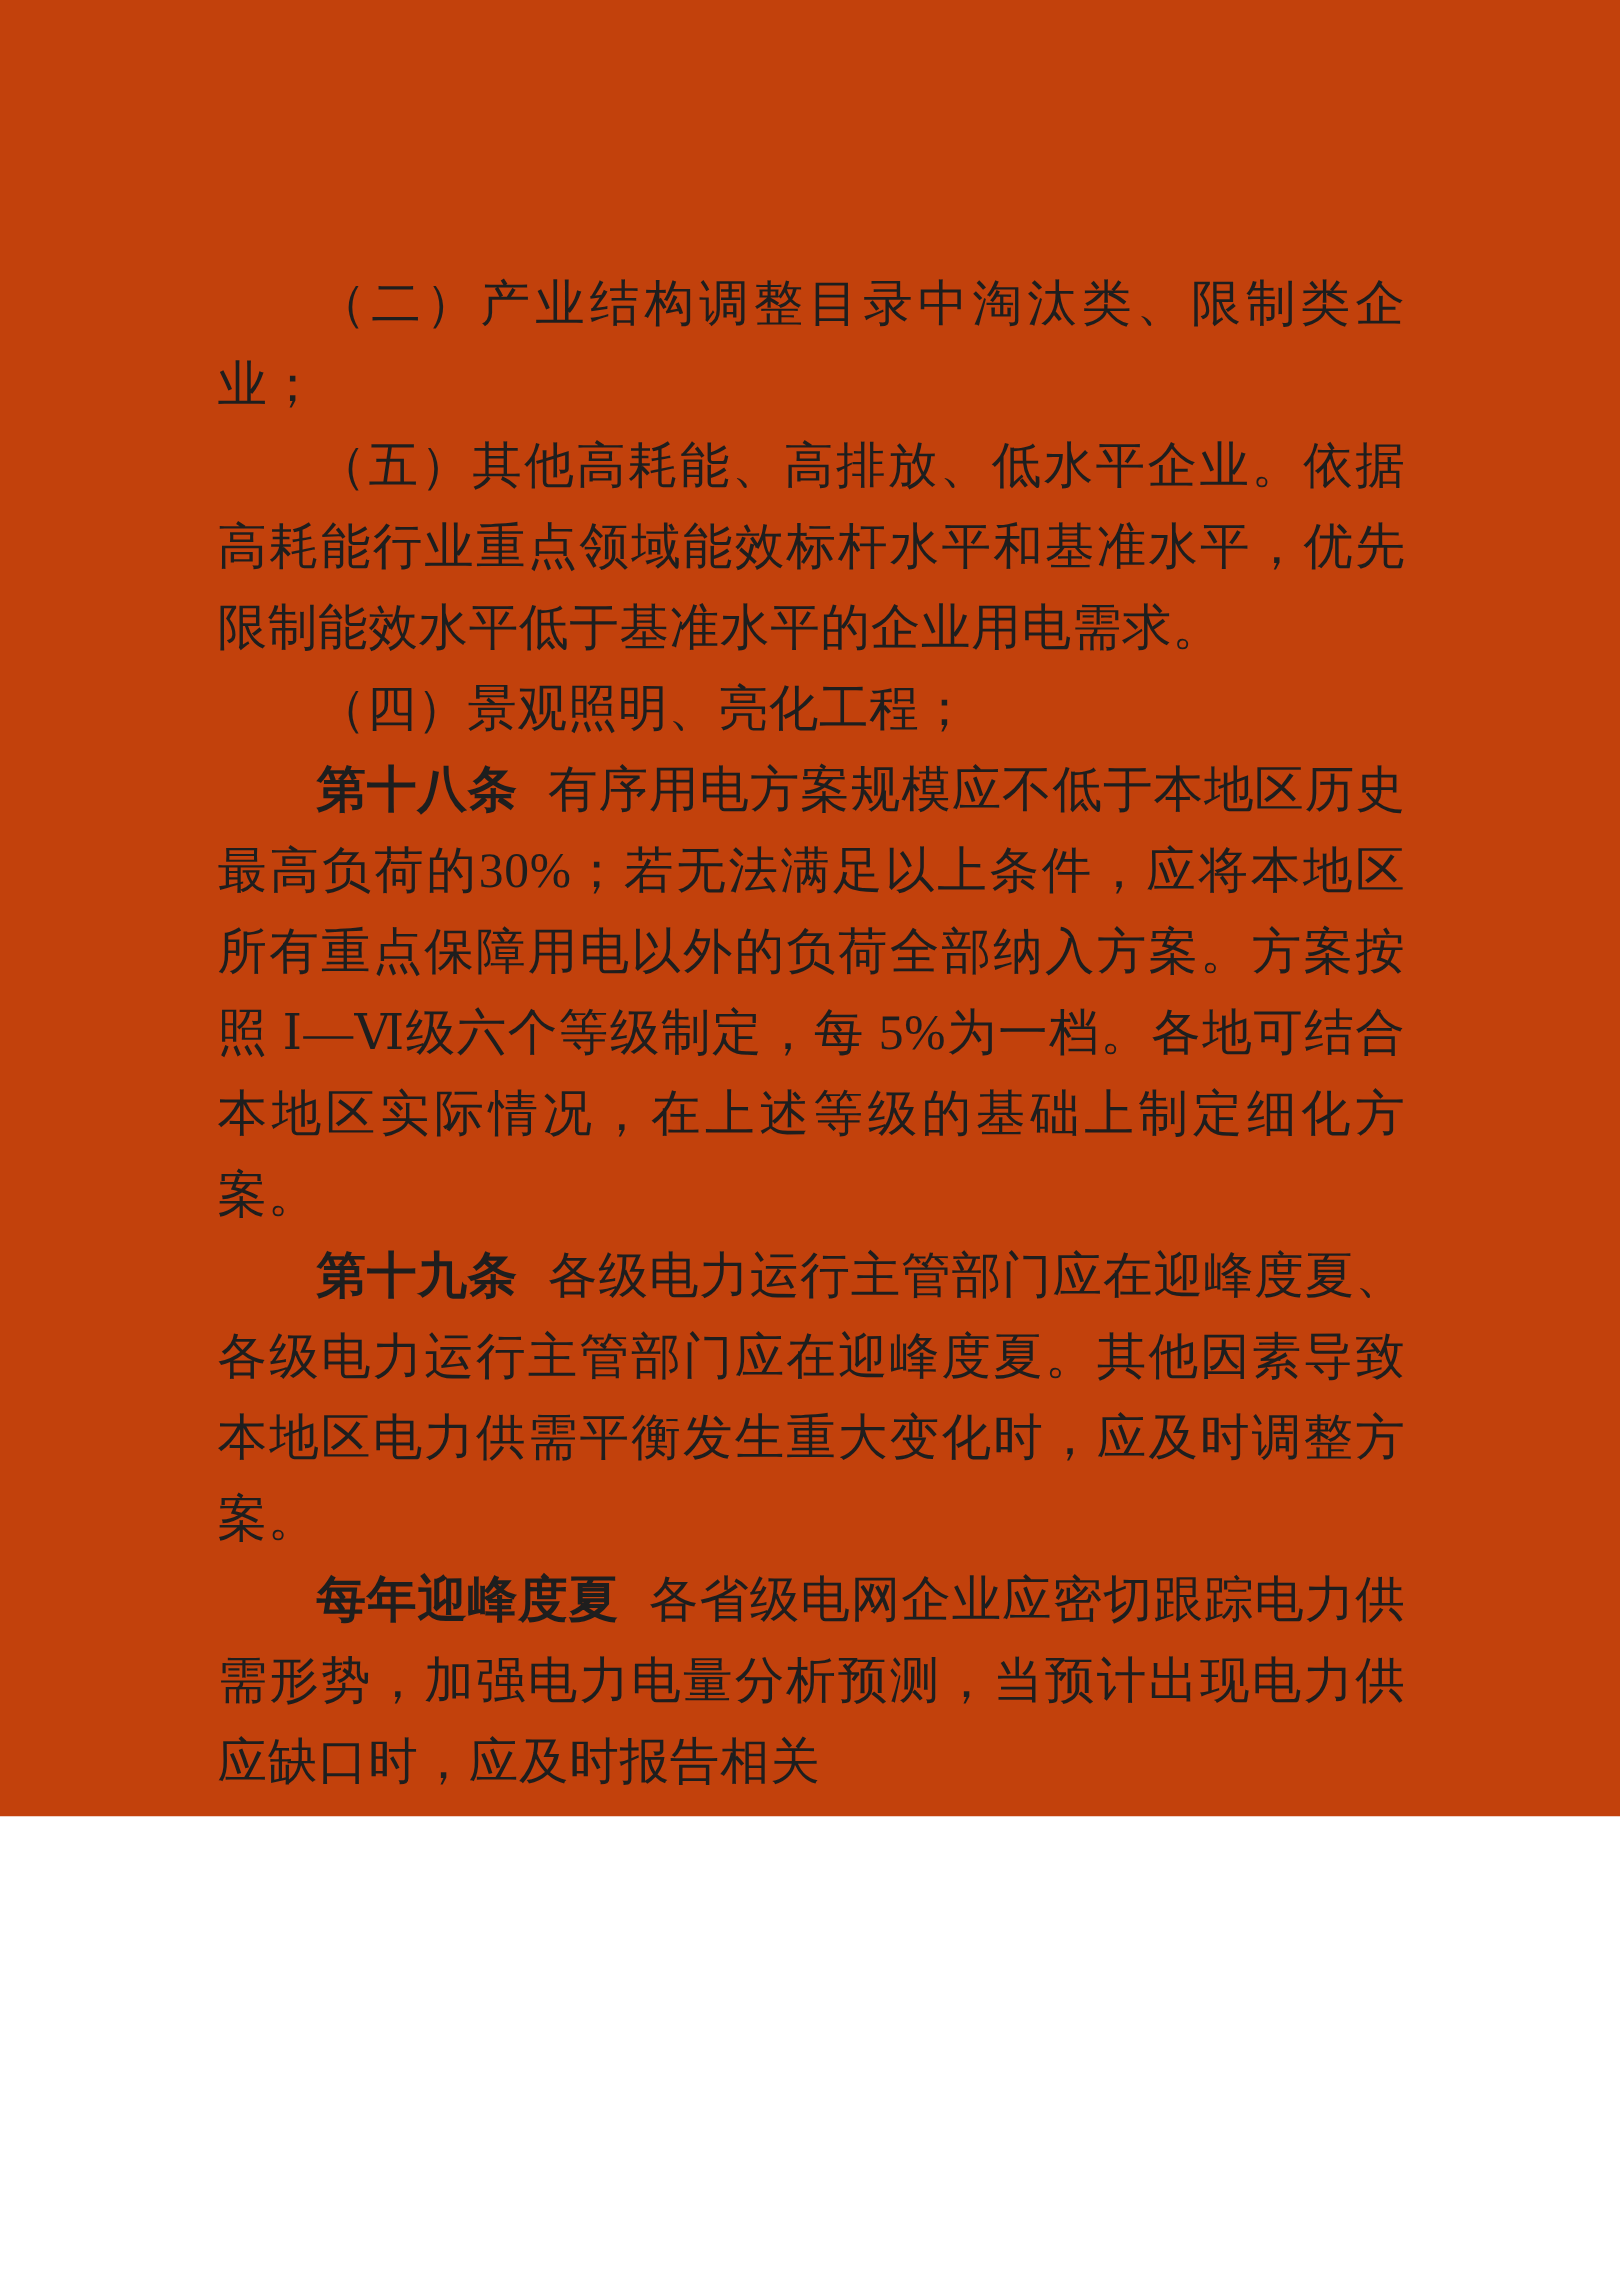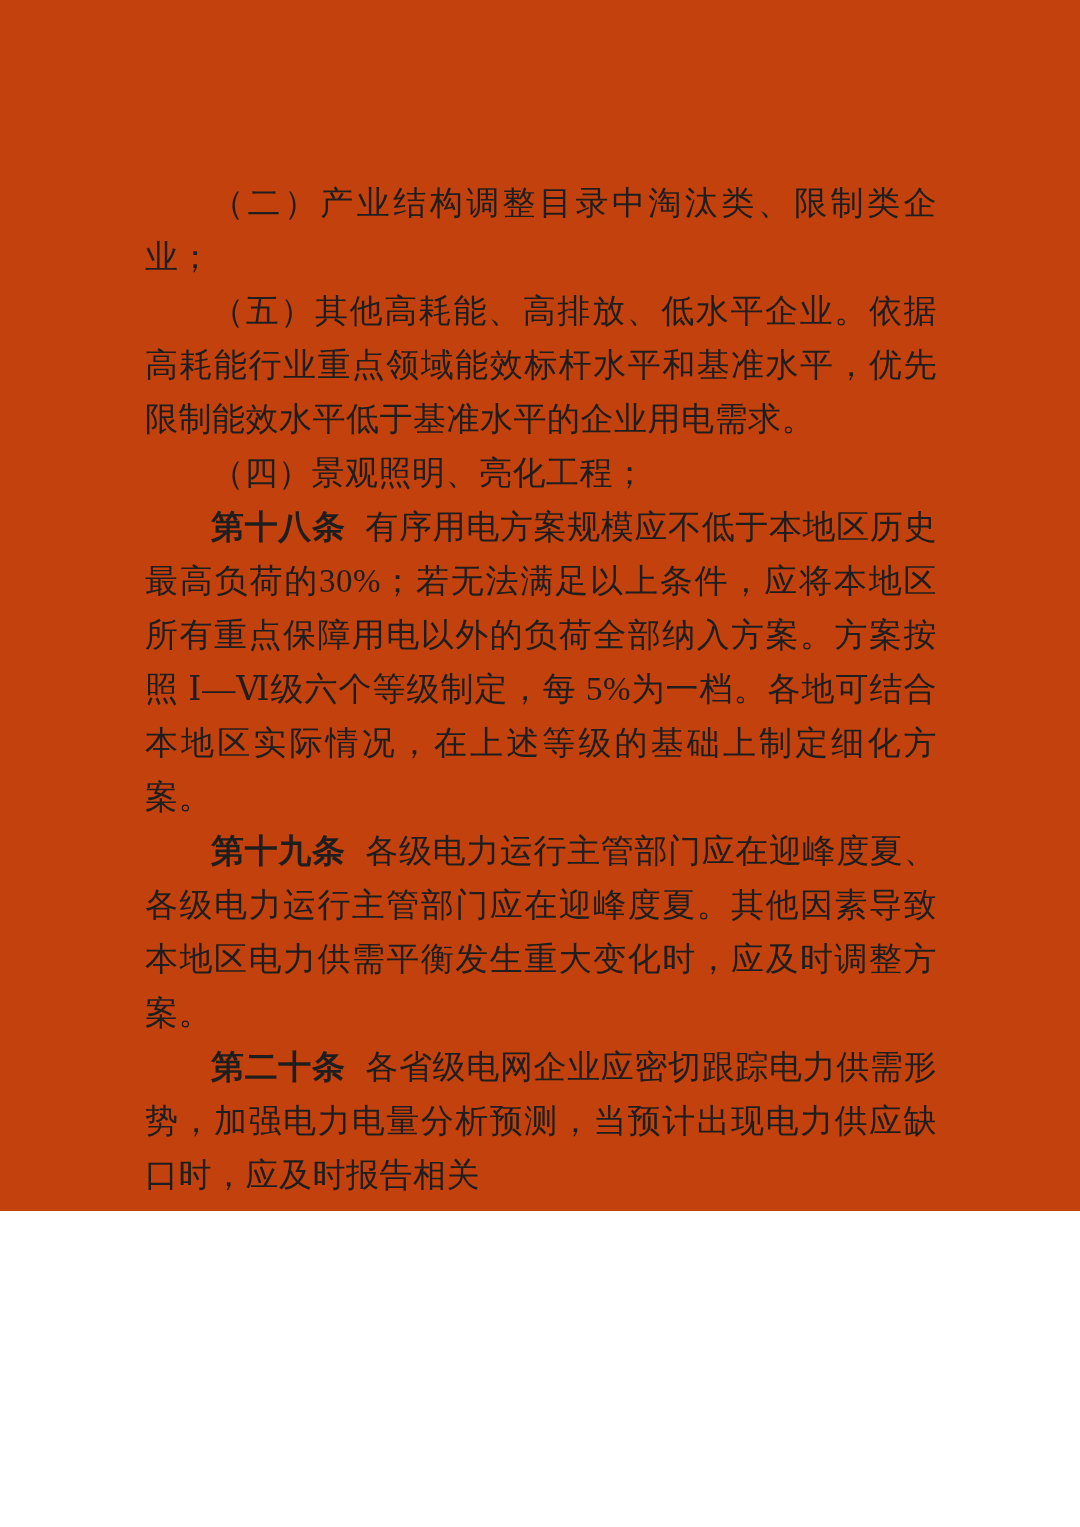--- a/index.html
+++ b/index.html
@@ -64,19 +64,19 @@
     <p class="para">
       <span class="article-label">第十八条</span><span>有序用电方案规模应不低于本地区历史最高负荷的30%；若无法满足以上条件，应将本地区所有重点保障用电以外的负荷全部纳入方案。方案按照 Ⅰ—Ⅵ级六个等级制定，每 5%为一档。各地可结合本地区实际情况，在上述等级的基础上制定细化方案。</span>
     </p>
 
     <p class="para">
       <span class="article-label">第十九条</span><span>各级电力运行主管部门应在迎峰度夏、各级电力运行主管部门应在迎峰度夏。其他因素导致本地区电力供需平衡发生重大变化时，应及时调整方案。</span>
     </p>
 
 
     <p class="para">
-      <span class="article-label">第二十条</span><span>各省级电网企业应密切跟踪电力供需形势，加强电力电量分析预测，当预计出现电力供应缺口时，应及时报告相关</span>
+      <span class="article-label">每年迎峰度夏</span><span>各省级电网企业应密切跟踪电力供需形势，加强电力电量分析预测，当预计出现电力供应缺口时，应及时报告相关</span>
     </p>
 
   </div>
 
   <div class="footer">5</div>
 </div>
 
 </body></html>

